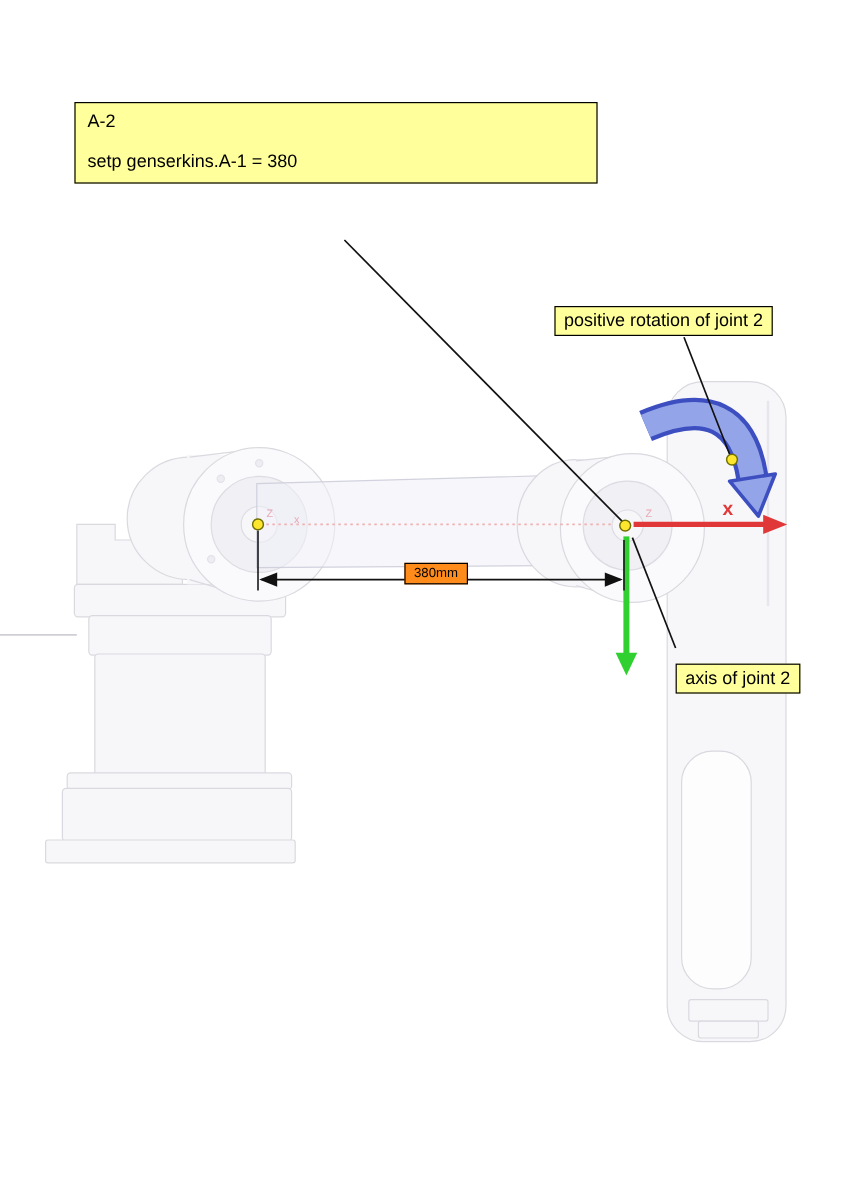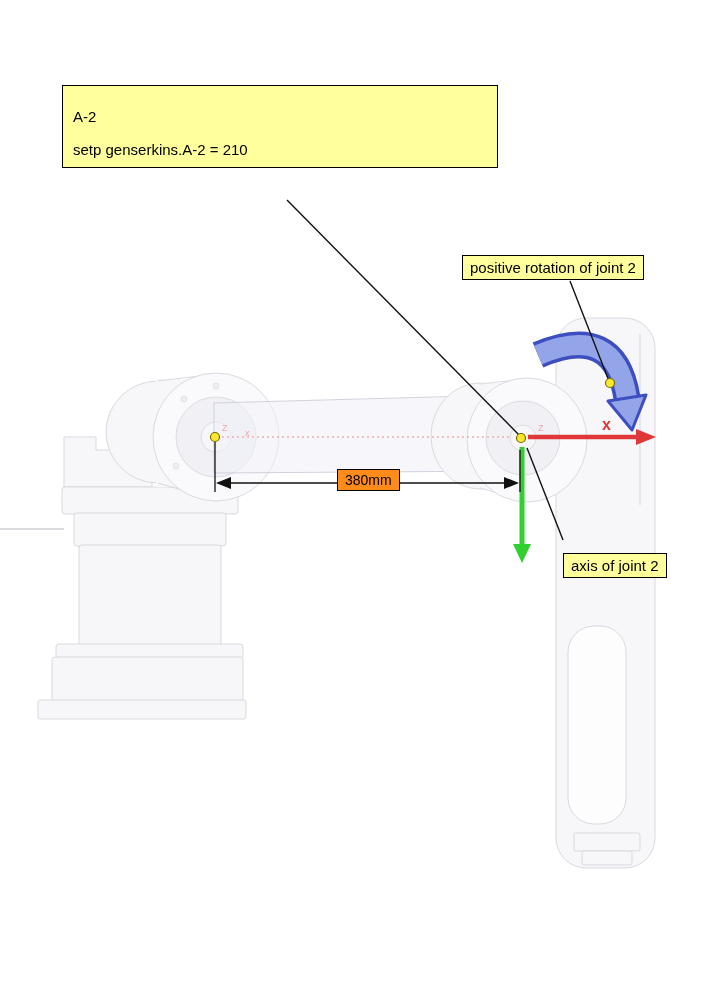--- a/index.html
+++ b/index.html
@@ -45,41 +45,41 @@
     position: absolute;
     left: 62px; top: 85px;
     width: 436px;
     box-sizing: border-box;
     background: var(--callout-bg);
     border: 1px solid #000;
     padding: 7px 10px 8px 10px;
     font-size: 15px;
     line-height: 1.2;
   }
-  .callout-title { margin-bottom: 15px; margin-top: 15px; }
+  .callout-title { margin-bottom: 15px; }
   .callout-body  { margin-bottom: 13px; }
 
   .tag {
     position: absolute;
     background: var(--label-bg);
     border: 1px solid #000;
     padding: 3px 7px;
     font-size: 15px;
     white-space: nowrap;
   }
   #tag-rotation { left: 462px; top: 255px; }
   #tag-axis     { left: 563px; top: 532px; margin-top: 21px; }
 
   .dim-tag {
     position: absolute;
     left: 337px; top: 469px;
     background: var(--dimension-bg);
     border: 1px solid #000;
     padding: 2px 7px;
-    font-size: 14px;
+    font-size: 11px;
     white-space: nowrap;
     text-align: right;
   }
 
   .axis-x-label {
     position: absolute;
     left: 602px; top: 416px;
     color: var(--x-axis-color);
     font-weight: bold;
     font-size: 16px;
@@ -177,21 +177,21 @@
     <line class="leader" x1="570" y1="281" x2="609" y2="381"></line>
     <line class="leader" x1="563" y1="540" x2="527" y2="448"></line>
 
     <circle class="dot" cx="215" cy="437" r="4.5"></circle>
     <circle class="dot" cx="521" cy="438" r="4.5"></circle>
     <circle class="dot" cx="610" cy="383" r="4.5"></circle>
   </svg>
 
   <div class="callout">
     <div class="callout-title">A-2</div>
-    <div class="callout-code">setp genserkins.A-2 = 210</div>
+    <div class="callout-code">setp genserkins.A-1 = 380</div>
   </div>
 
   <div class="tag" id="tag-rotation">positive rotation of joint 2</div>
   <div class="tag" id="tag-axis">axis of joint 2</div>
 
   <div class="dim-tag">380mm</div>
 
   <div class="axis-x-label">x</div>
 
   <div class="frame-label" id="fl-left-z">Z</div>

